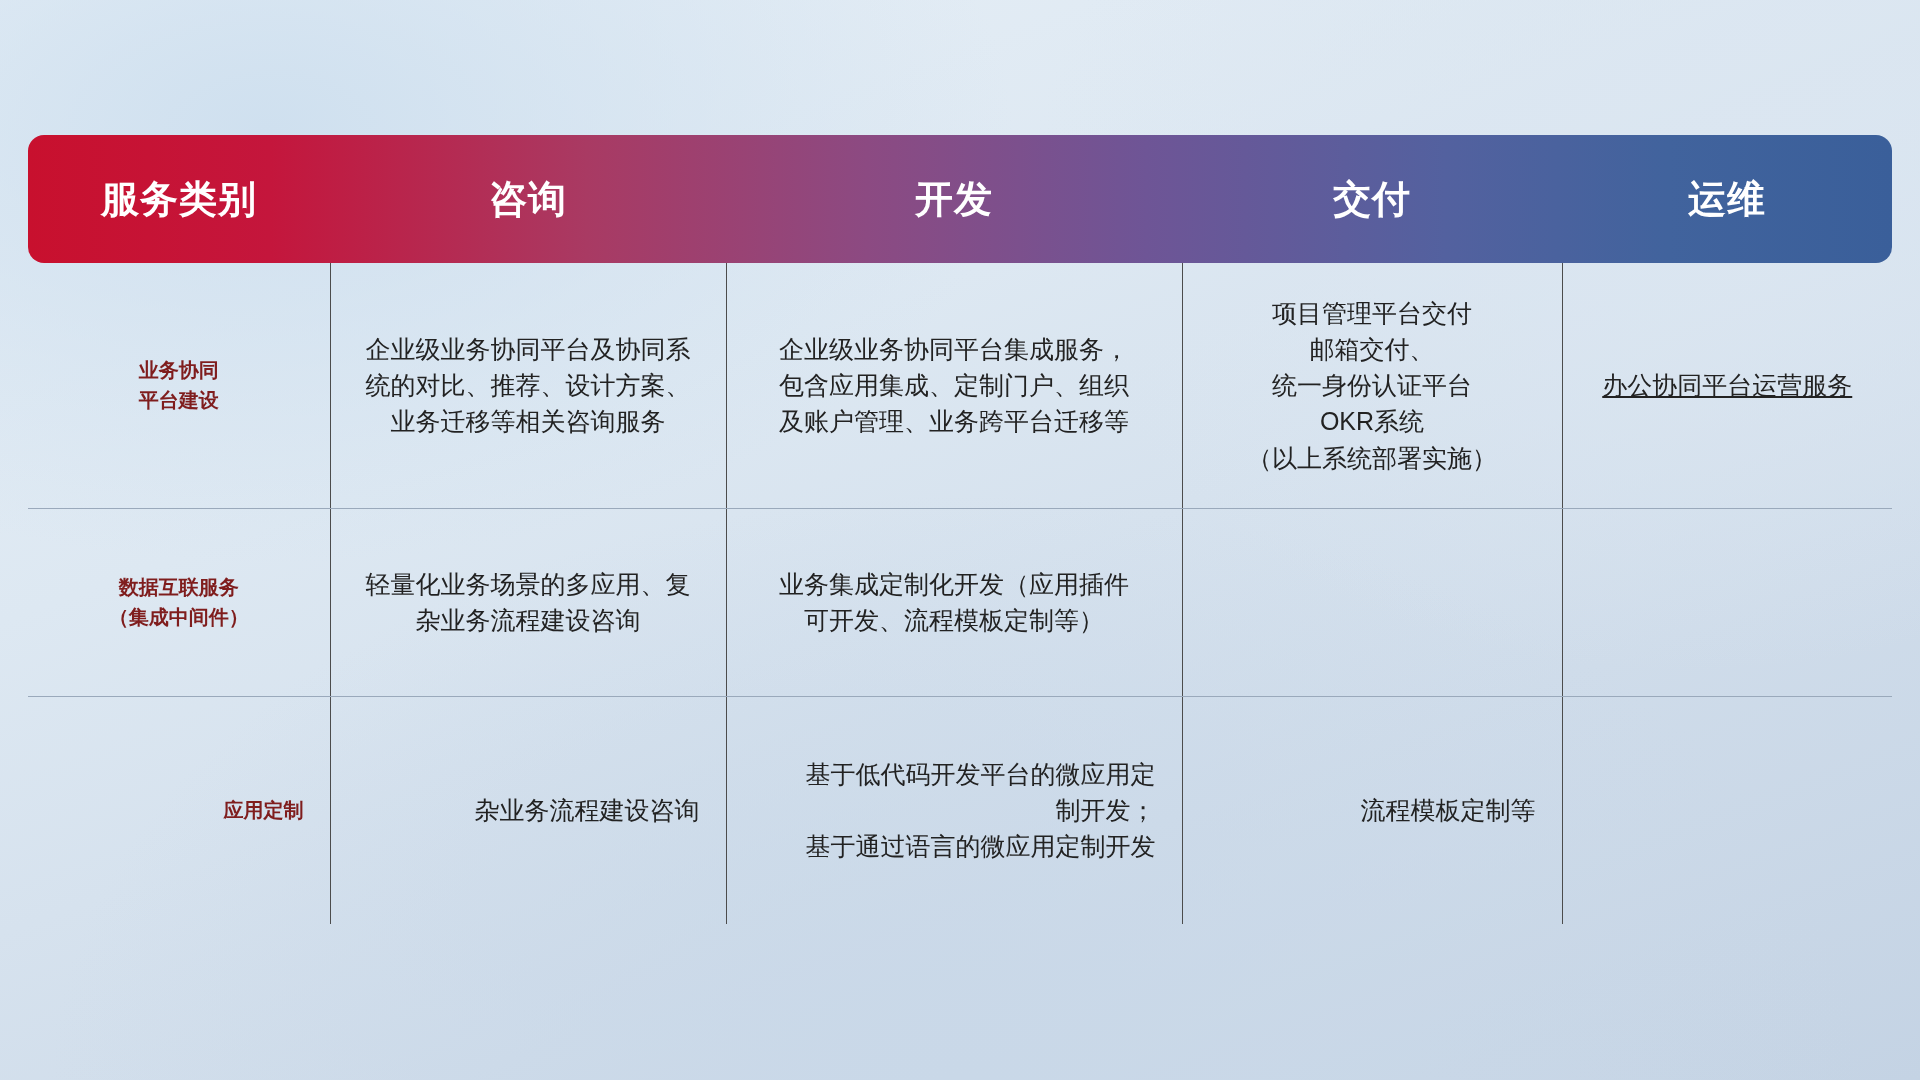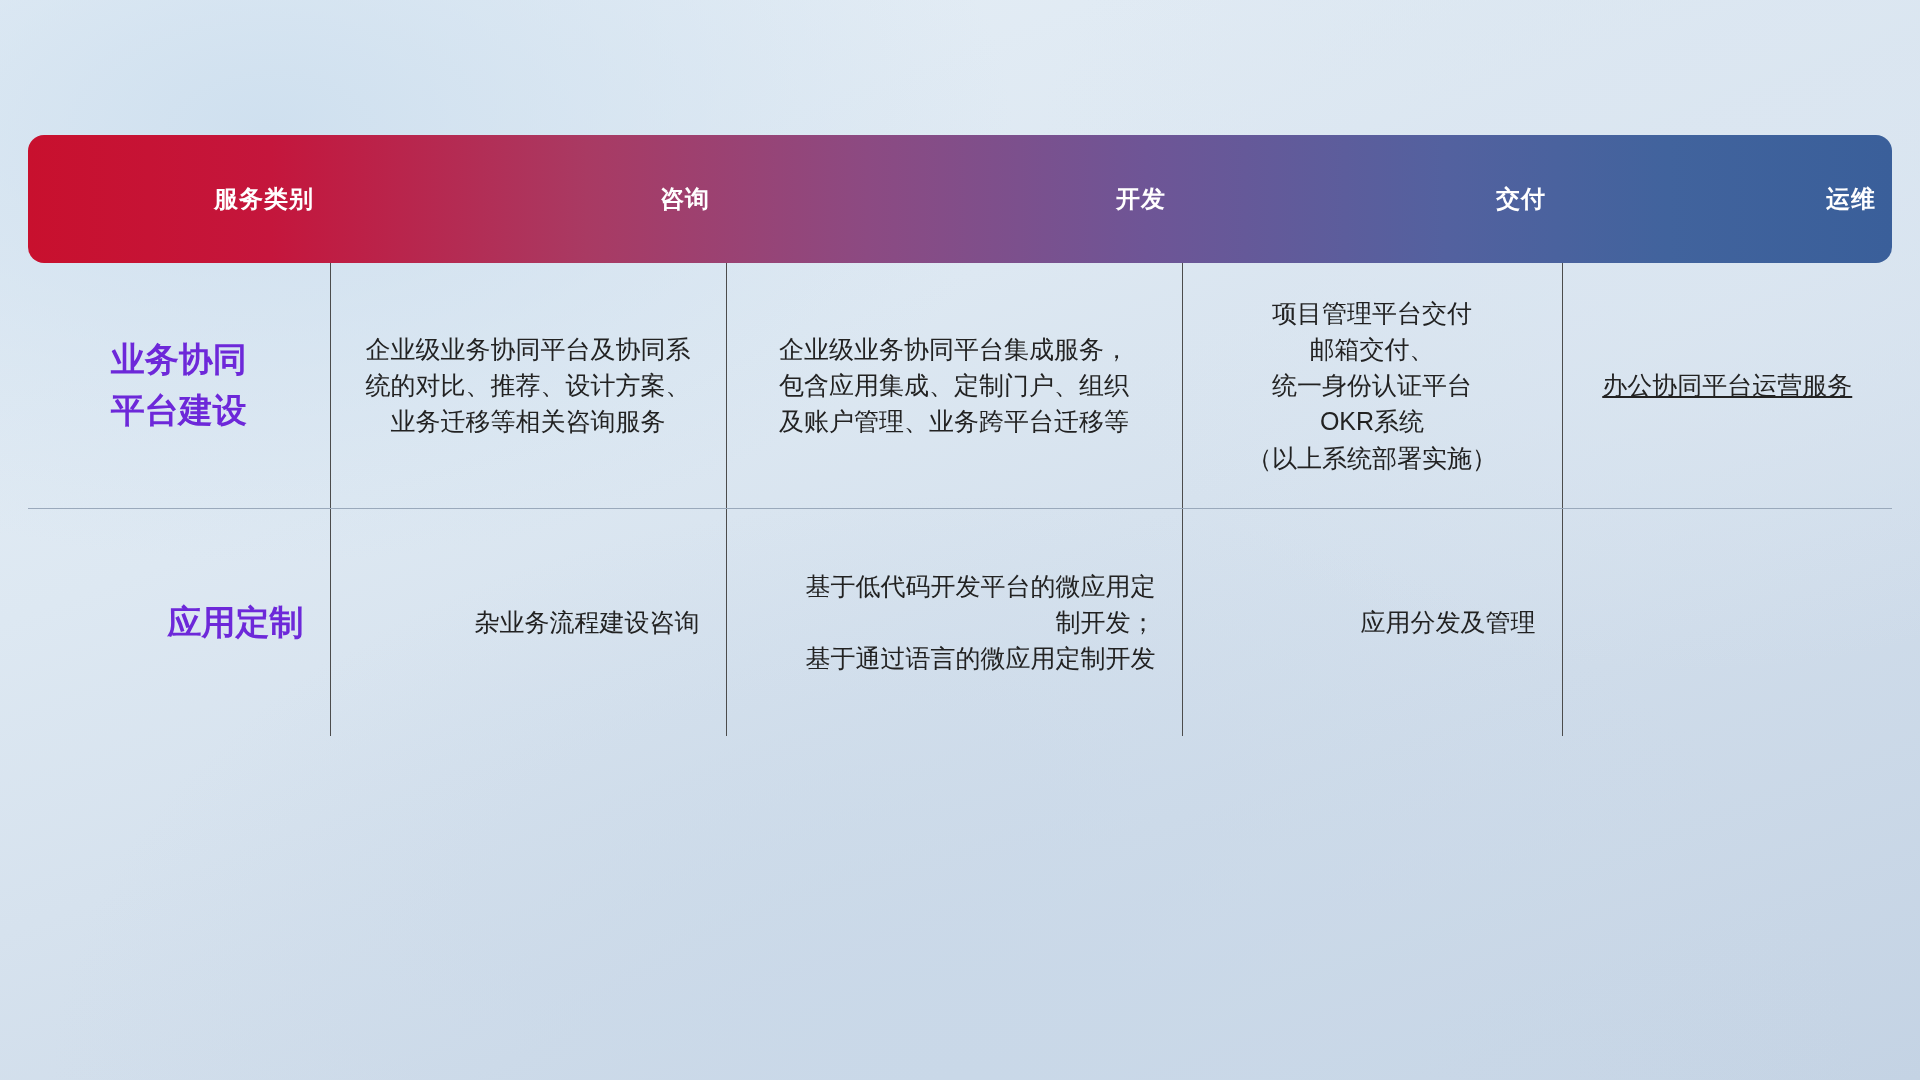--- a/index.html
+++ b/index.html
@@ -40,25 +40,25 @@
     table-layout: fixed;
   }
 
   
   thead tr {
     height: 128px;
   }
 
   thead th {
     color: #ffffff;
-    font-size: 24px;
+    font-size: 38px;
     font-weight: bold;
-    text-align: right;
+    text-align: center;
     vertical-align: middle;
-    padding: 16px;
+    padding: 0;
     letter-spacing: 1px;
   }
 
   .header-bar {
     position: absolute;
     left: 0;
     top: 0;
     width: 100%;
     height: 128px;
     border-radius: 16px;
@@ -93,23 +93,23 @@
     border-bottom: none;
     text-align: right;
   }
 
   tbody td:last-child {
     border-right: none;
     text-decoration: underline;
   }
 
   tbody td.cat {
-    color: #6d28d9;
+    color: #7f1d1d;
     font-weight: bold;
-    font-size: 34px;
+    font-size: 20px;
     line-height: 1.5;
     border-right: 1px solid #4c4c4c;
   }
 
   tbody td.empty {
     
   }
 
   .cell-text {
     display: block;
@@ -175,35 +175,55 @@
 邮箱交付、
 统一身份认证平台
 OKR系统
 （以上系统部署实施）</span>
           </td>
           <td>
             <span class="cell-text">办公协同平台运营服务</span>
           </td>
         </tr>
 
+        <tr class="r2">
+          <td class="cat">
+            <span class="cell-text">数据互联服务
+（集成中间件）</span>
+          </td>
+          <td>
+            <span class="cell-text">轻量化业务场景的多应用、复
+杂业务流程建设咨询</span>
+          </td>
+          <td>
+            <span class="cell-text">业务集成定制化开发（应用插件
+可开发、流程模板定制等）</span>
+          </td>
+          <td class="empty">
+            <span class="cell-text"></span>
+          </td>
+          <td class="empty">
+            <span class="cell-text"></span>
+          </td>
+        </tr>
 
         <tr class="r3">
           <td class="cat">
             <span class="cell-text">应用定制</span>
           </td>
           <td>
             <span class="cell-text">杂业务流程建设咨询</span>
           </td>
           <td>
             <span class="cell-text">基于低代码开发平台的微应用定
 制开发；
 基于通过语言的微应用定制开发</span>
           </td>
           <td>
-            <span class="cell-text">应用分发及管理</span>
+            <span class="cell-text">流程模板定制等</span>
           </td>
           <td class="empty">
             <span class="cell-text"></span>
           </td>
         </tr>
       </tbody>
     </table>
   </div>
 
 </div>

